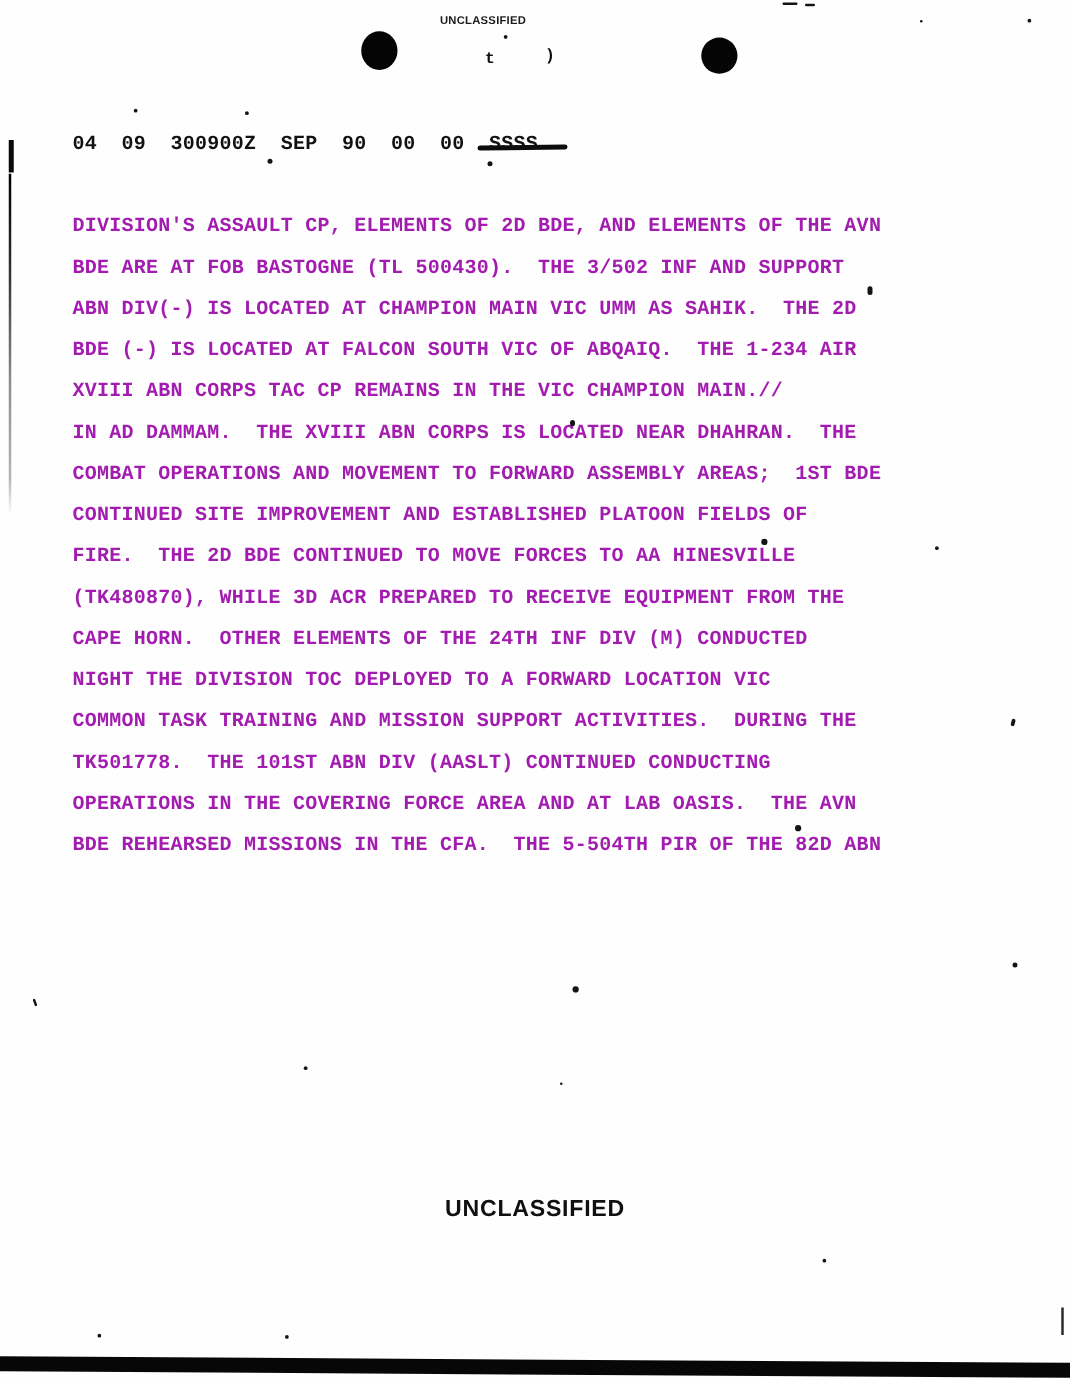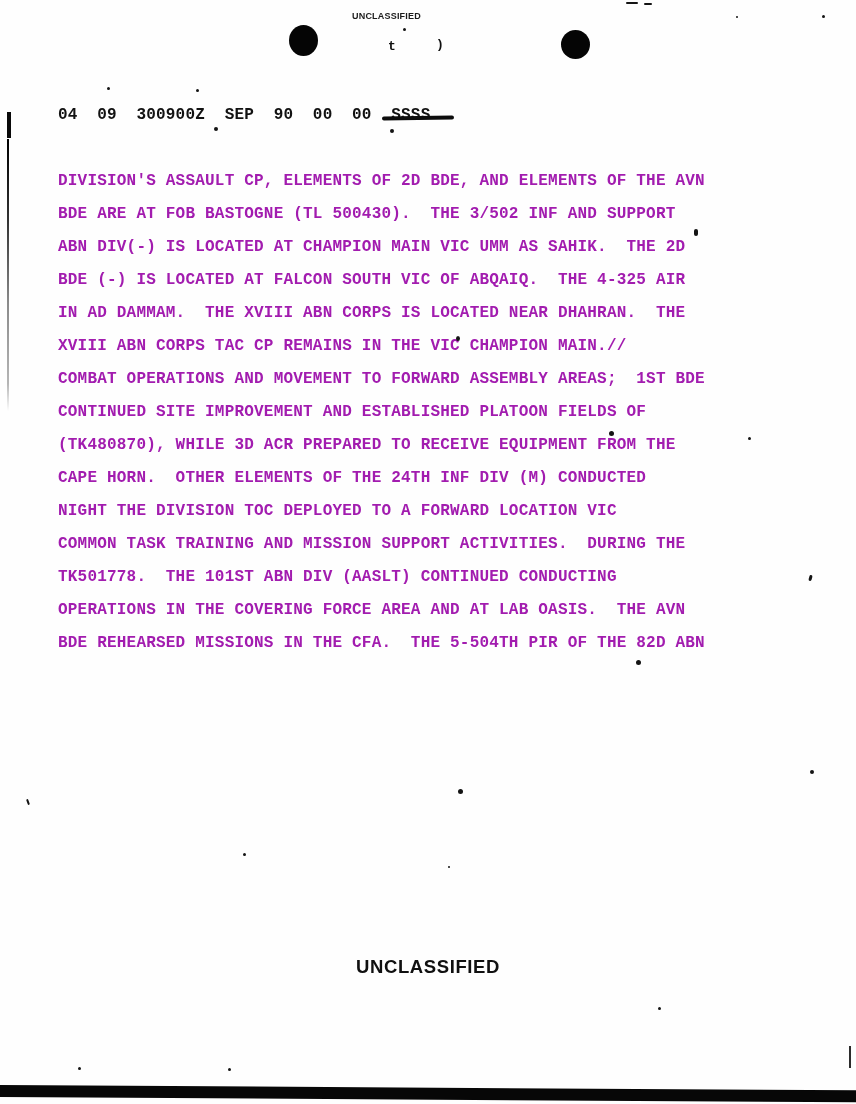--- a/index.html
+++ b/index.html
@@ -111,25 +111,26 @@
   <div class="abs header-line"><span>04  09  300900Z  SEP  90  00  00  </span><span>SSSS</span></div>
   <div class="abs strike-bar"></div>
 
   <div class="abs left-bar-thick"></div>
   <div class="abs left-line-thin"></div>
 
   <div class="abs body-text">
     <div class="body-line">DIVISION'S ASSAULT CP, ELEMENTS OF 2D BDE, AND ELEMENTS OF THE AVN</div>
     <div class="body-line">BDE ARE AT FOB BASTOGNE (TL 500430).  THE 3/502 INF AND SUPPORT</div>
     <div class="body-line">ABN DIV(-) IS LOCATED AT CHAMPION MAIN VIC UMM AS SAHIK.  THE 2D</div>
-    <div class="body-line">BDE (-) IS LOCATED AT FALCON SOUTH VIC OF ABQAIQ.  THE 4-325 AIR</div>
+    <div class="body-line">BDE (-) IS LOCATED AT FALCON SOUTH VIC OF ABQAIQ.  THE 1-234 AIR</div>
+    <div class="body-line">XVIII ABN CORPS TAC CP REMAINS IN THE VIC CHAMPION MAIN.//</div>
     <div class="body-line">IN AD DAMMAM.  THE XVIII ABN CORPS IS LOCATED NEAR DHAHRAN.  THE</div>
-    <div class="body-line">XVIII ABN CORPS TAC CP REMAINS IN THE VIC CHAMPION MAIN.//</div>
     <div class="body-line">COMBAT OPERATIONS AND MOVEMENT TO FORWARD ASSEMBLY AREAS;  1ST BDE</div>
     <div class="body-line">CONTINUED SITE IMPROVEMENT AND ESTABLISHED PLATOON FIELDS OF</div>
+    <div class="body-line">FIRE.  THE 2D BDE CONTINUED TO MOVE FORCES TO AA HINESVILLE</div>
     <div class="body-line">(TK480870), WHILE 3D ACR PREPARED TO RECEIVE EQUIPMENT FROM THE</div>
     <div class="body-line">CAPE HORN.  OTHER ELEMENTS OF THE 24TH INF DIV (M) CONDUCTED</div>
     <div class="body-line">NIGHT THE DIVISION TOC DEPLOYED TO A FORWARD LOCATION VIC</div>
     <div class="body-line">COMMON TASK TRAINING AND MISSION SUPPORT ACTIVITIES.  DURING THE</div>
     <div class="body-line">TK501778.  THE 101ST ABN DIV (AASLT) CONTINUED CONDUCTING</div>
     <div class="body-line">OPERATIONS IN THE COVERING FORCE AREA AND AT LAB OASIS.  THE AVN</div>
     <div class="body-line">BDE REHEARSED MISSIONS IN THE CFA.  THE 5-504TH PIR OF THE 82D ABN</div>
   </div>
 
   <div class="abs bottom-classification">UNCLASSIFIED</div>

